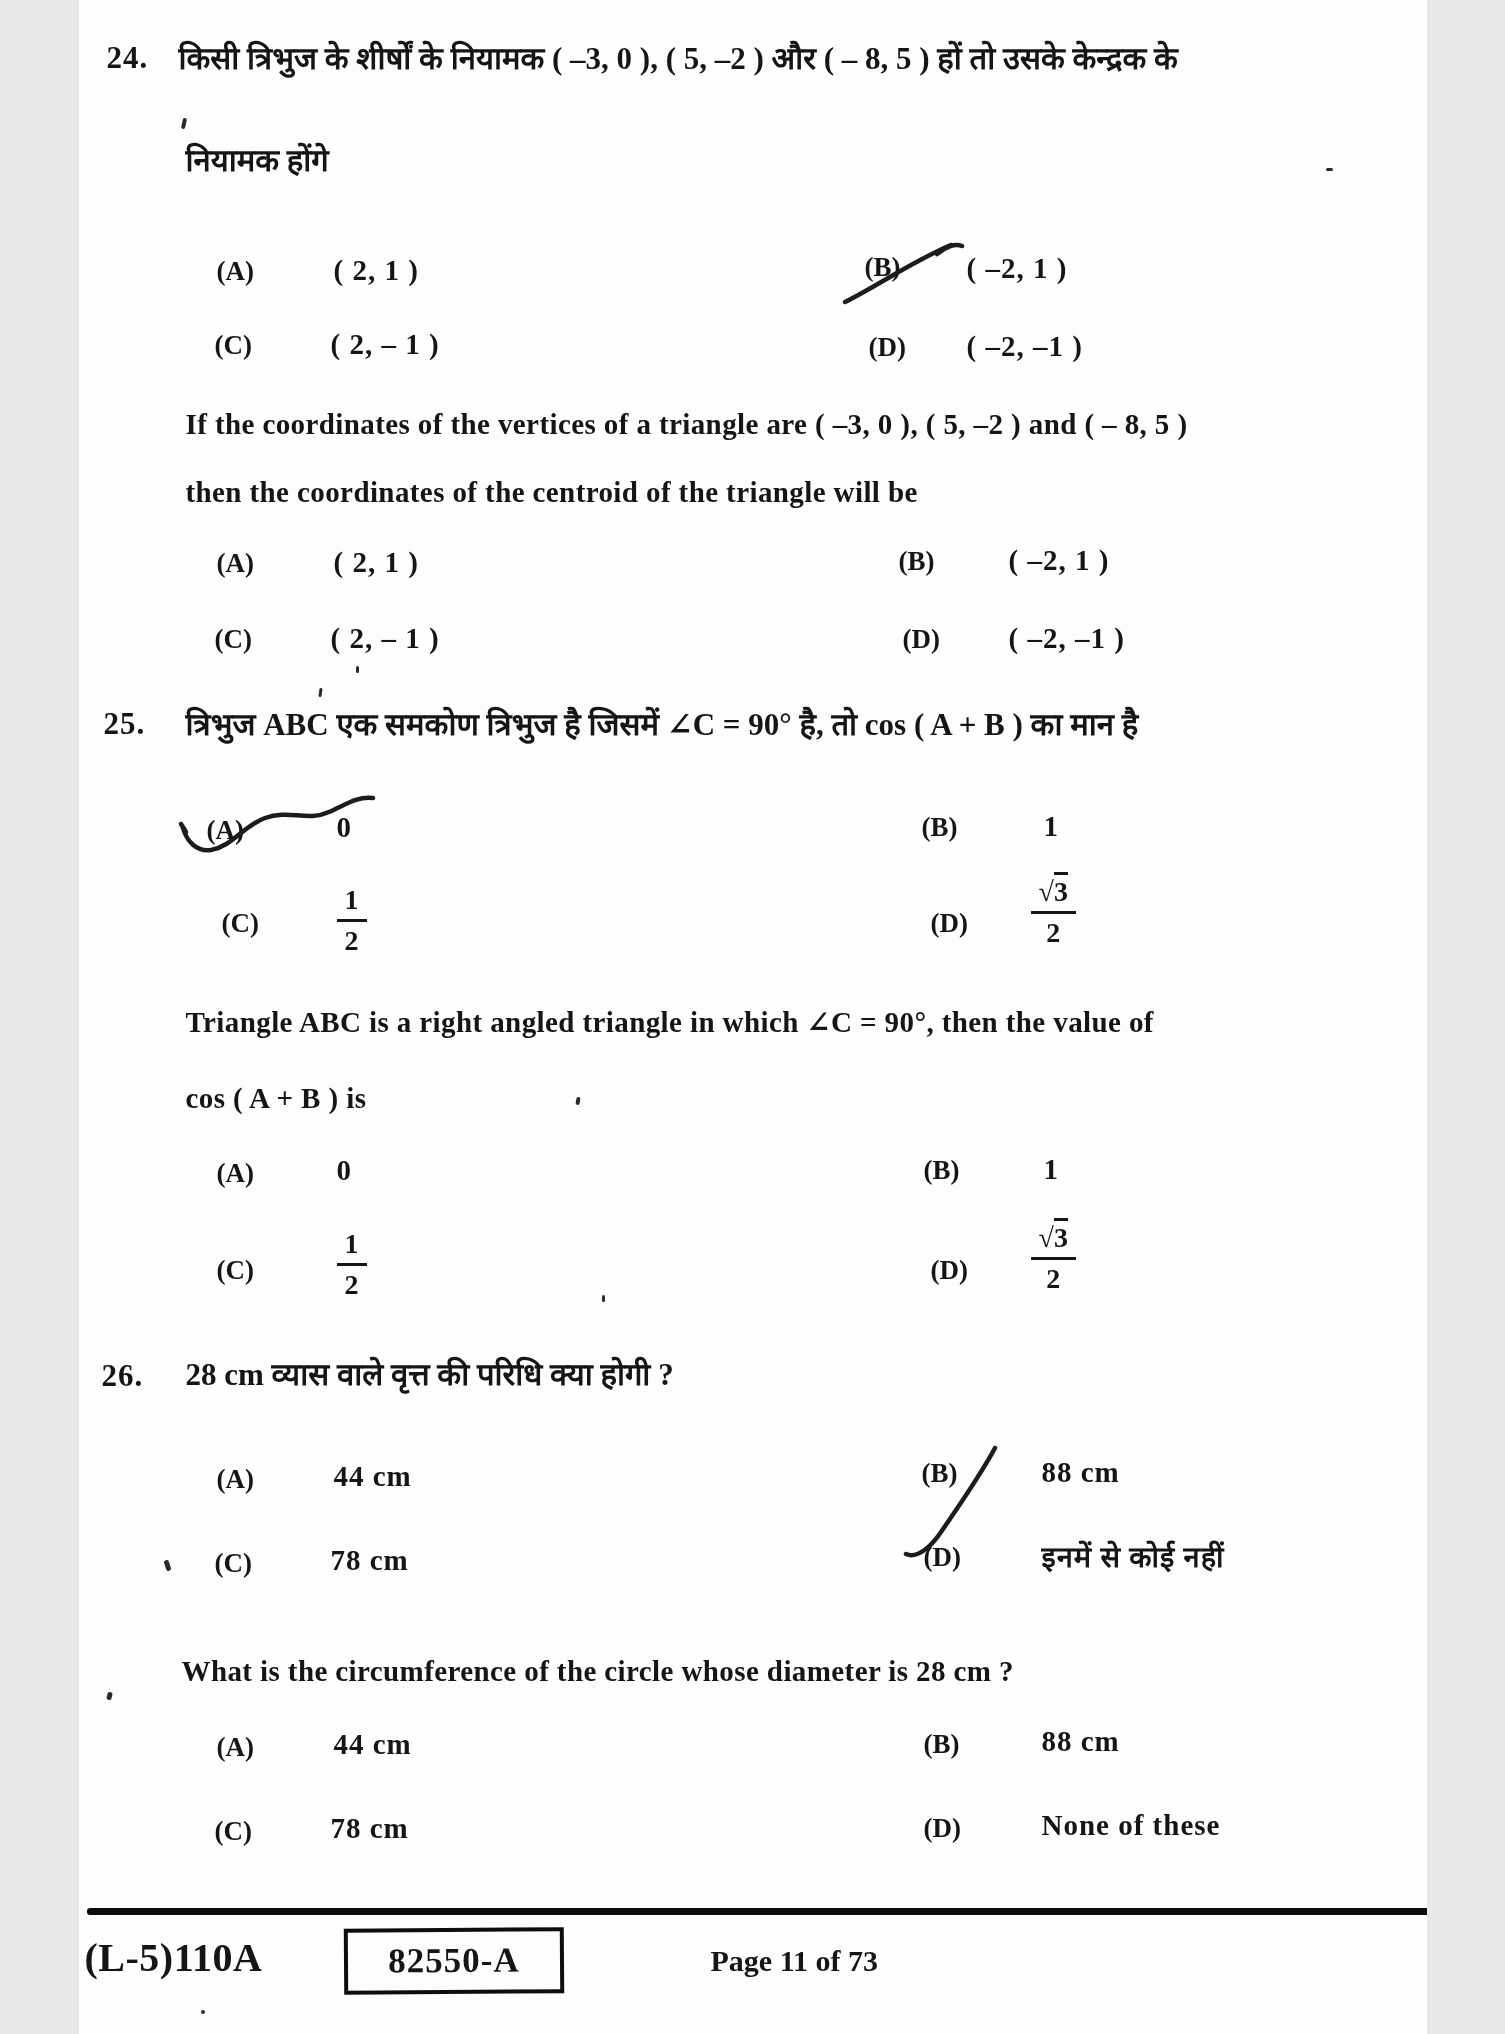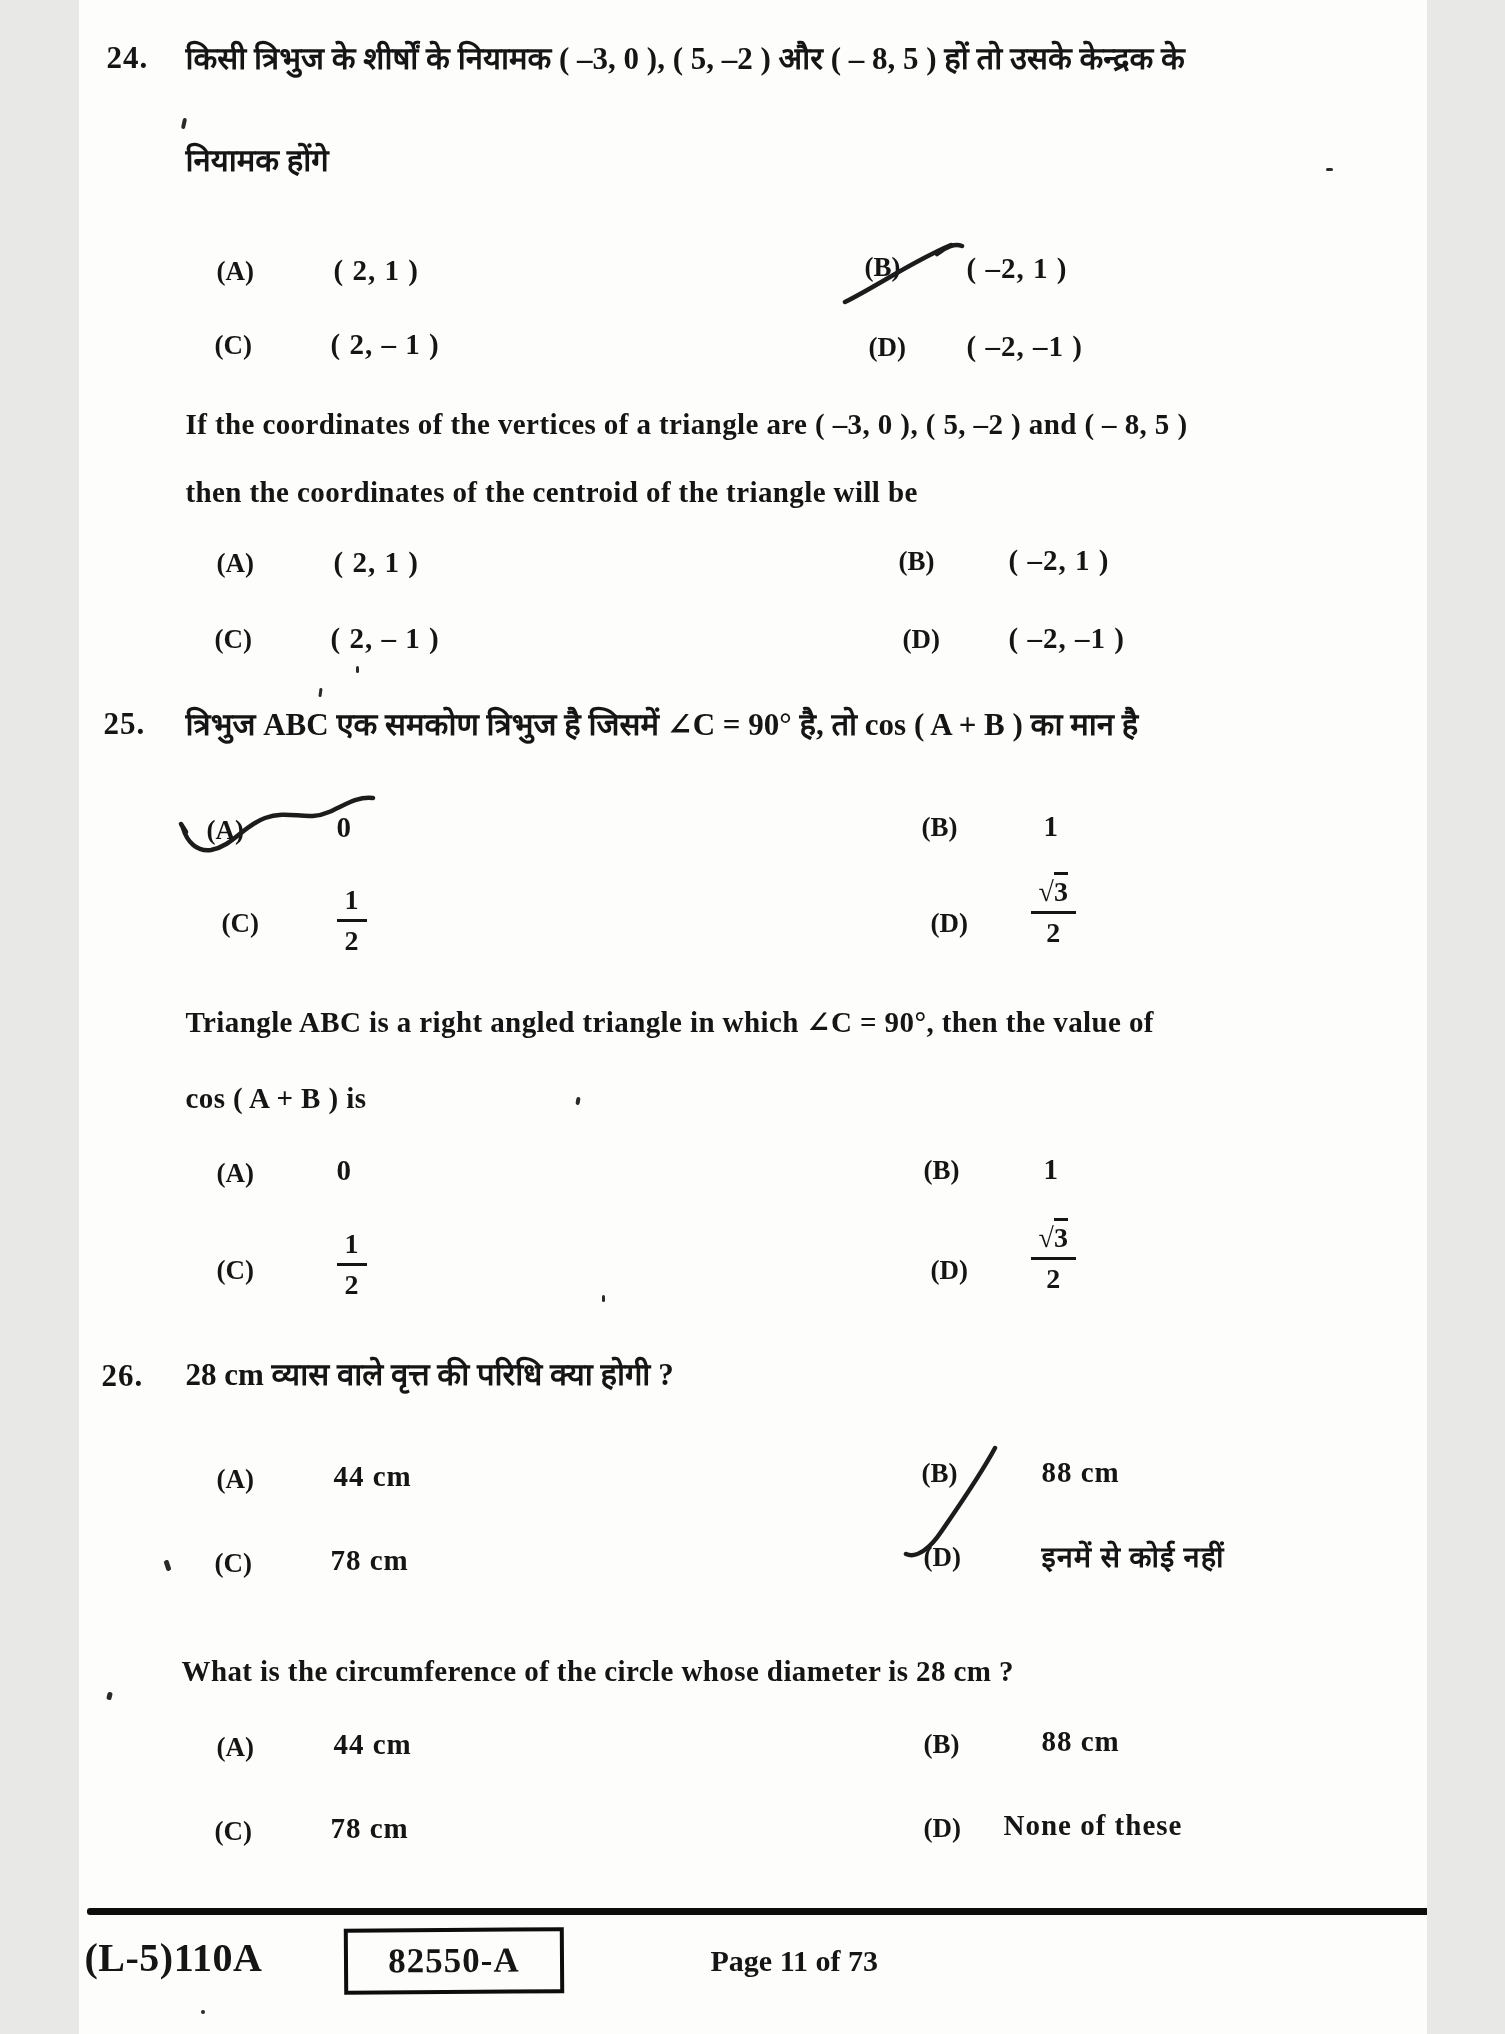--- a/index.html
+++ b/index.html
@@ -35,21 +35,21 @@
   .pagelbl{font-size:30px;font-weight:700;}
   .speck{position:absolute;background:#2a2a2a;border-radius:2px;}
 </style>
 </head>
 <body>
 
 <div class="page">
 
   <section>
     <span class="abs qnum" style="left:28px;top:40px">24.</span>
-    <span class="abs hi" style="left:107px;top:36px">किसी त्रिभुज के शीर्षों के नियामक ( –3, 0 ), ( 5, –2 ) और ( – 8, 5 ) हों तो उसके केन्द्रक के</span>
+    <span class="abs hi" style="left:100px;top:36px">किसी त्रिभुज के शीर्षों के नियामक ( –3, 0 ), ( 5, –2 ) और ( – 8, 5 ) हों तो उसके केन्द्रक के</span>
     <span class="abs hi" style="left:107px;top:138px">नियामक होंगे</span>
 
     <span class="abs olabel" style="left:138px;top:256px">(A)</span>
     <span class="abs oval" style="left:255px;top:254px">( 2, 1 )</span>
     <span class="abs olabel" style="left:786px;top:252px">(B)</span>
     <span class="abs oval" style="left:888px;top:252px">( –2, 1 )</span>
     <svg class="pen" style="left:760px;top:238px" width="130" height="74" viewBox="0 0 130 74">
       <path d="M6,64 C38,48 76,22 112,7"></path>
       <path d="M98,16 C106,9 116,5 123,8"></path>
     </svg>
@@ -136,21 +136,21 @@
     <span class="abs en" style="left:103px;top:1655px">What is the circumference of the circle whose diameter is 28 cm ?</span>
 
     <span class="abs olabel" style="left:138px;top:1732px">(A)</span>
     <span class="abs oval" style="left:255px;top:1728px">44 cm</span>
     <span class="abs olabel" style="left:845px;top:1729px">(B)</span>
     <span class="abs oval" style="left:963px;top:1725px">88 cm</span>
 
     <span class="abs olabel" style="left:136px;top:1816px">(C)</span>
     <span class="abs oval" style="left:252px;top:1812px">78 cm</span>
     <span class="abs olabel" style="left:845px;top:1813px">(D)</span>
-    <span class="abs oval" style="left:925px;top:1809px">None of these</span>
+    <span class="abs oval" style="left:963px;top:1809px">None of these</span>
   </section>
 
   <div class="rule"></div>
   <footer>
     <span class="abs code-left" style="left:6px;top:1934px">(L-5)110A</span>
     <div class="codebox">
       <span>82550-A</span>
     </div>
     <span class="abs pagelbl" style="left:632px;top:1944px">Page 11 of 73</span>
   </footer>

